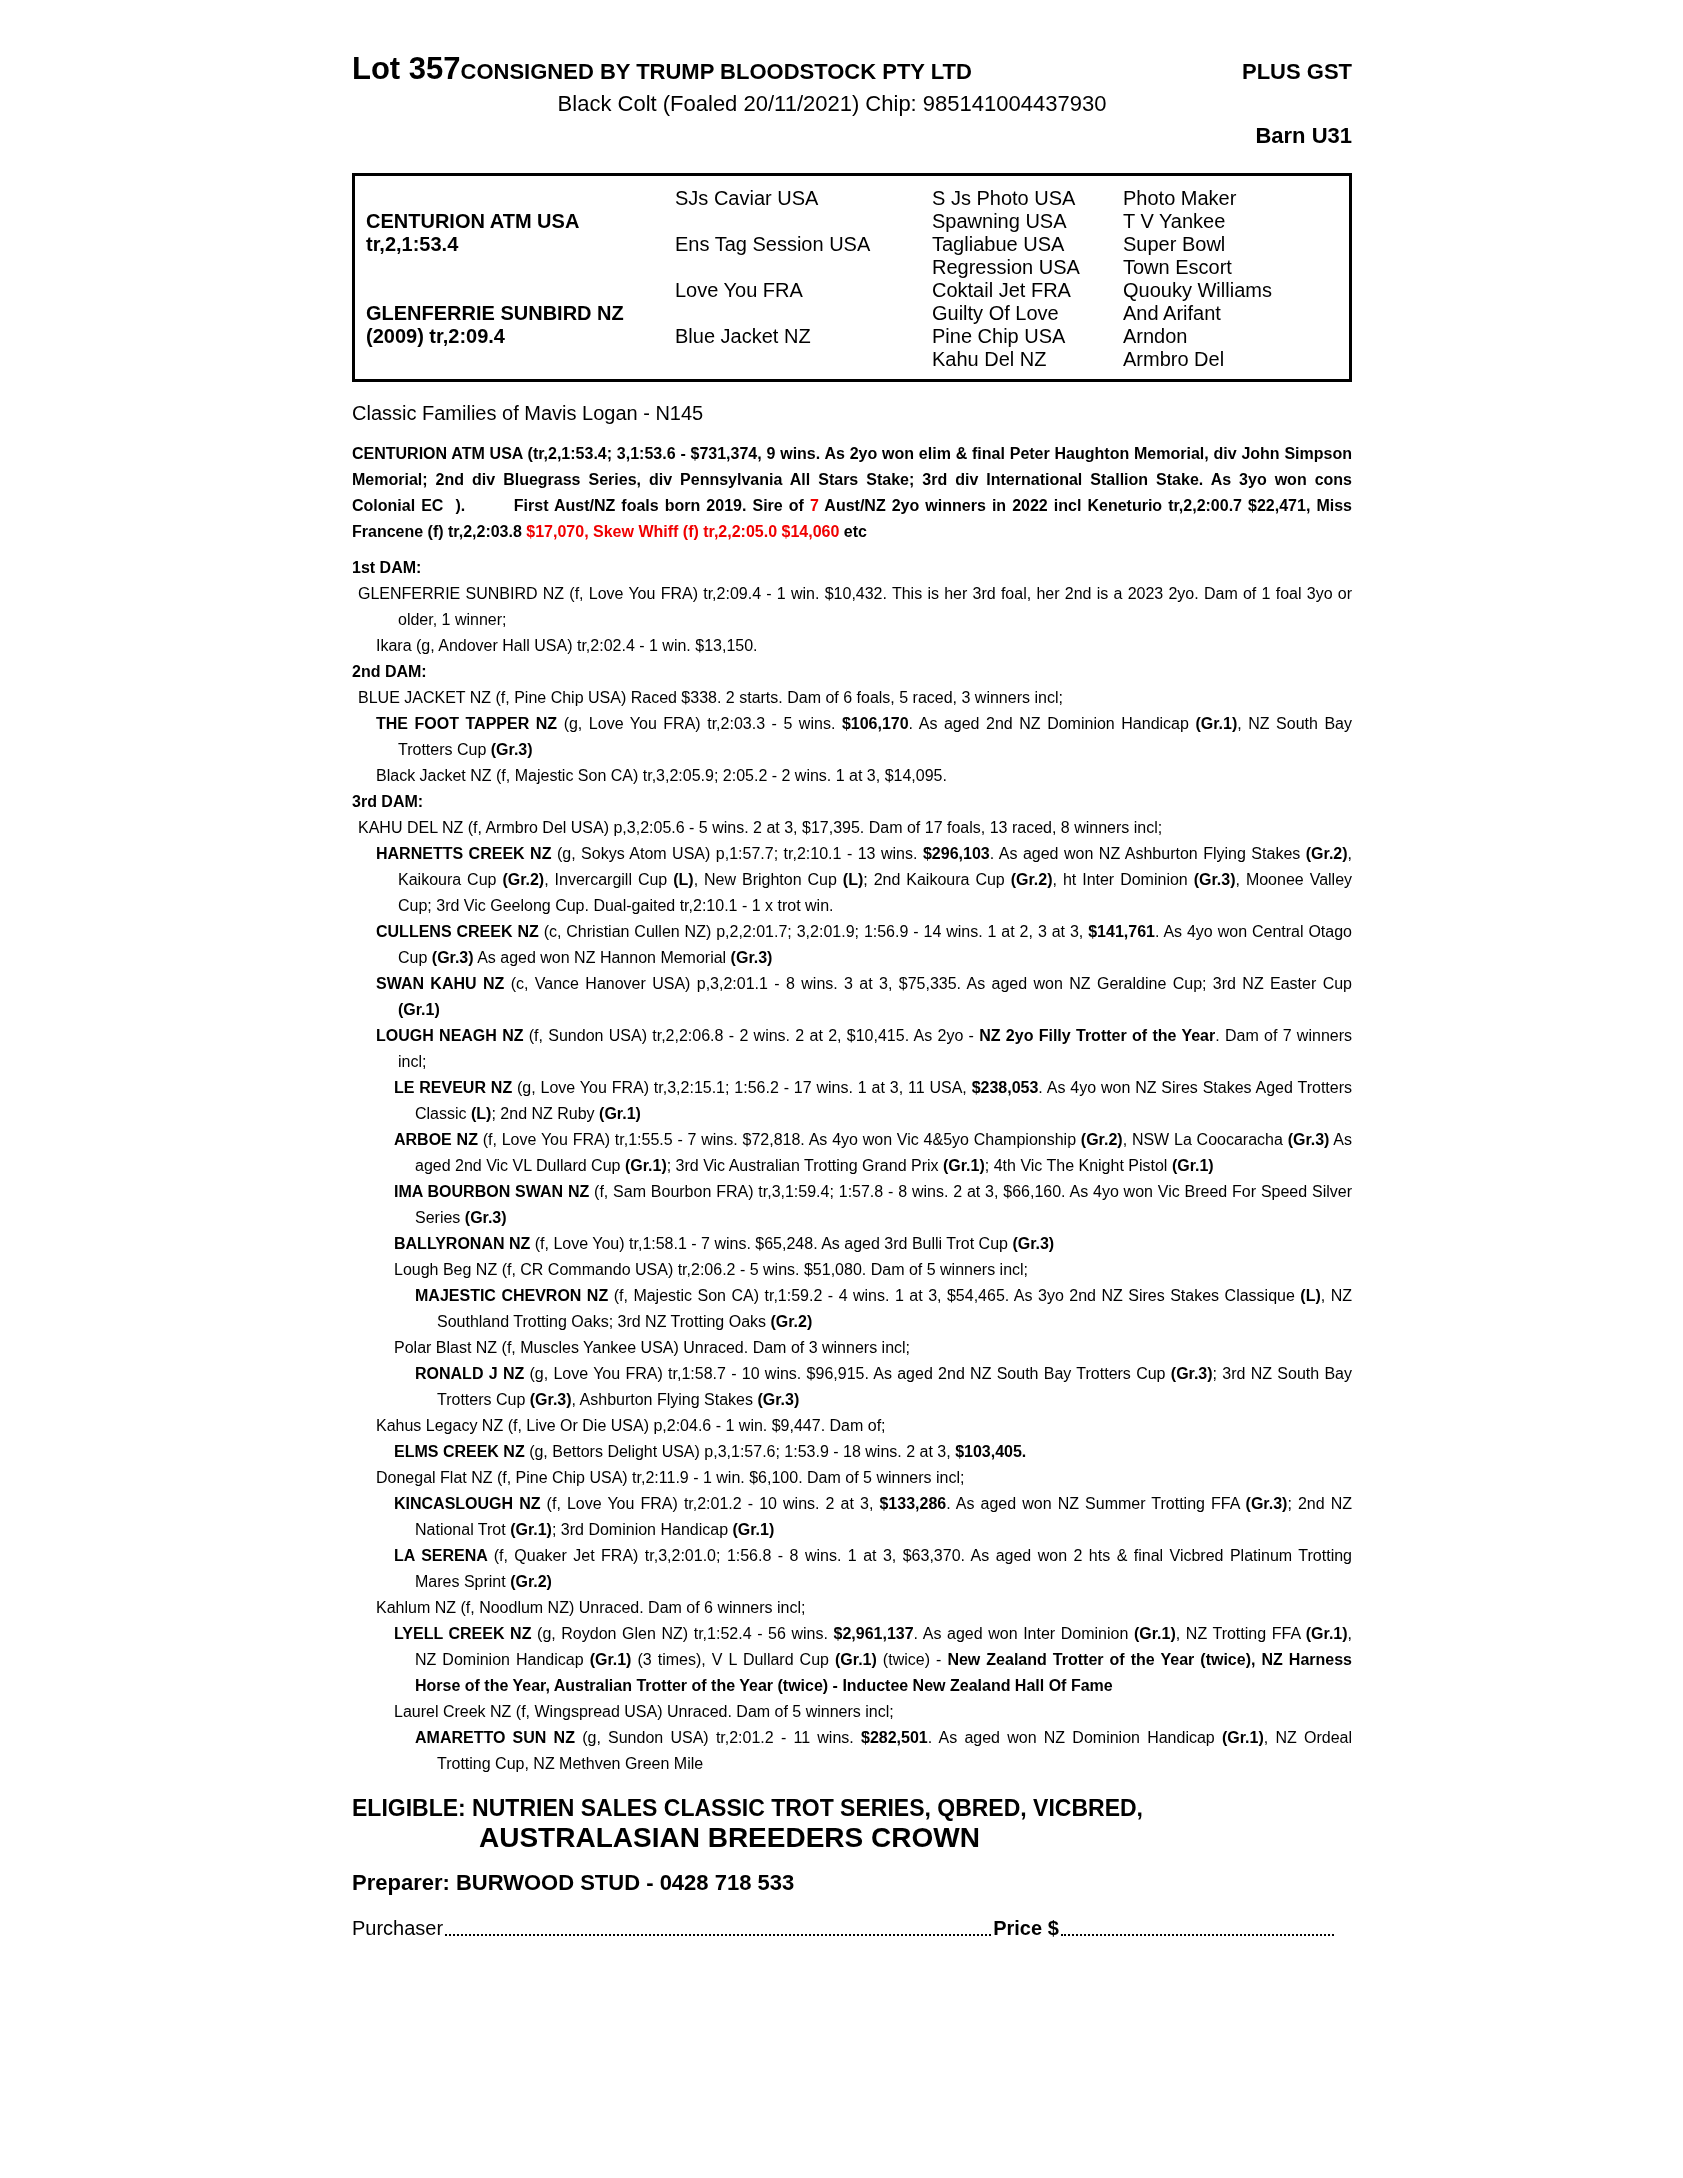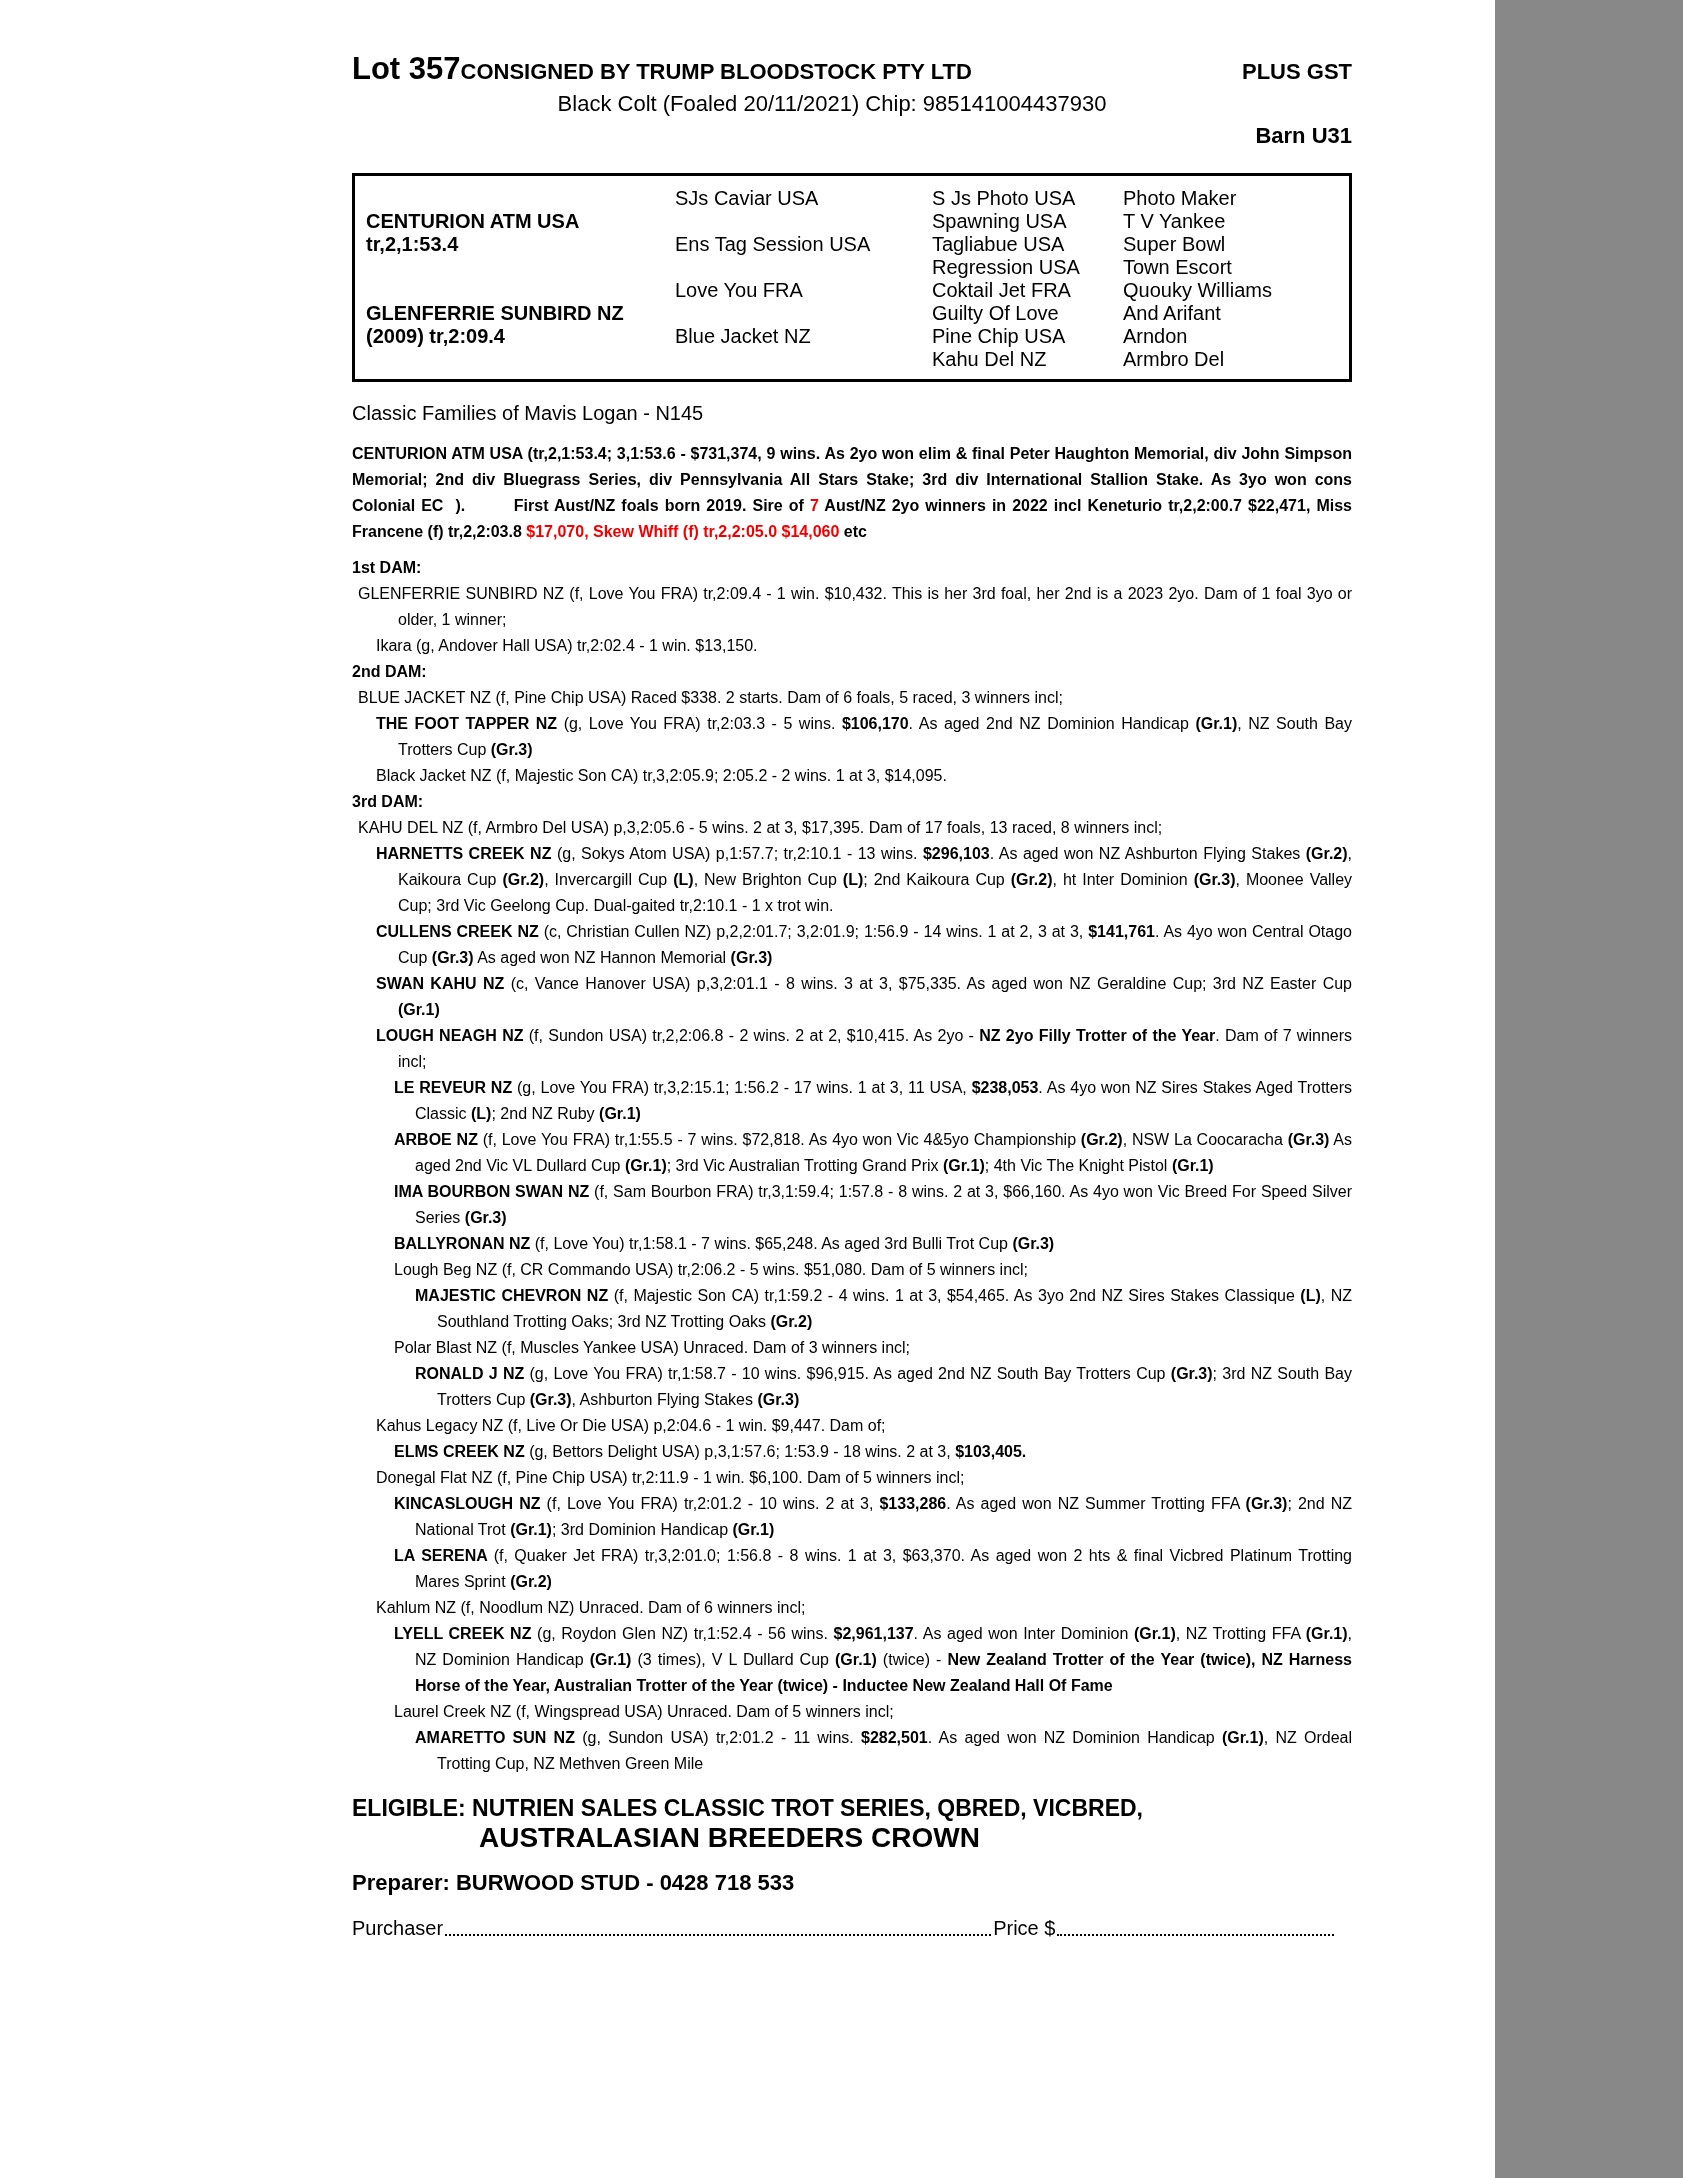--- a/index.html
+++ b/index.html
@@ -1,18 +1,18 @@
 <!DOCTYPE html>
 <html><head>
 <meta charset="utf-8">
 <style>
   html,body{margin:0;padding:0;background:#888;}
   .page{
     position:relative;
-    width:1495px;height:2178px;
+    width:1683px;height:2178px;
     background:#ffffff;
     font-family:"Liberation Sans","DejaVu Sans",sans-serif;
     color:#000;
     overflow:hidden;
   }
   .content{
     position:absolute;left:352px;top:51px;width:1000px;
   }
   .b{font-weight:bold;}
   .red{color:#f00000;}
@@ -34,21 +34,21 @@
   .ped-row{display:grid;grid-template-columns:309px 257px 191px auto;line-height:23px;}
   .ped-row .c1{font-weight:bold;}
   
   .family{font-size:20px;margin:20px 0 0 0;}
   .blocks p{margin:0;text-align:justify;font-size:16px;line-height:26px;}
   .blocks p.b{font-weight:bold;}
   
   .dotline{display:flex;align-items:baseline;width:982px;font-size:20px;margin-top:20px;}
   .lead1{width:546px;border-bottom:2px dotted #000;align-self:flex-end;margin:0 2px 4px 2px;}
   .lead2{flex:1;border-bottom:2px dotted #000;align-self:flex-end;margin:0 0 4px 2px;}
-  .price-label{white-space:nowrap;}
+  .price-label{white-space:nowrap;font-weight:bold;}
 </style>
 </head>
 <body>
 
 <div class="page">
   <div class="content">
 
     <div class="hdr-row">
       <div class="lot">Lot 357</div>
       <div class="hdr-mid">

